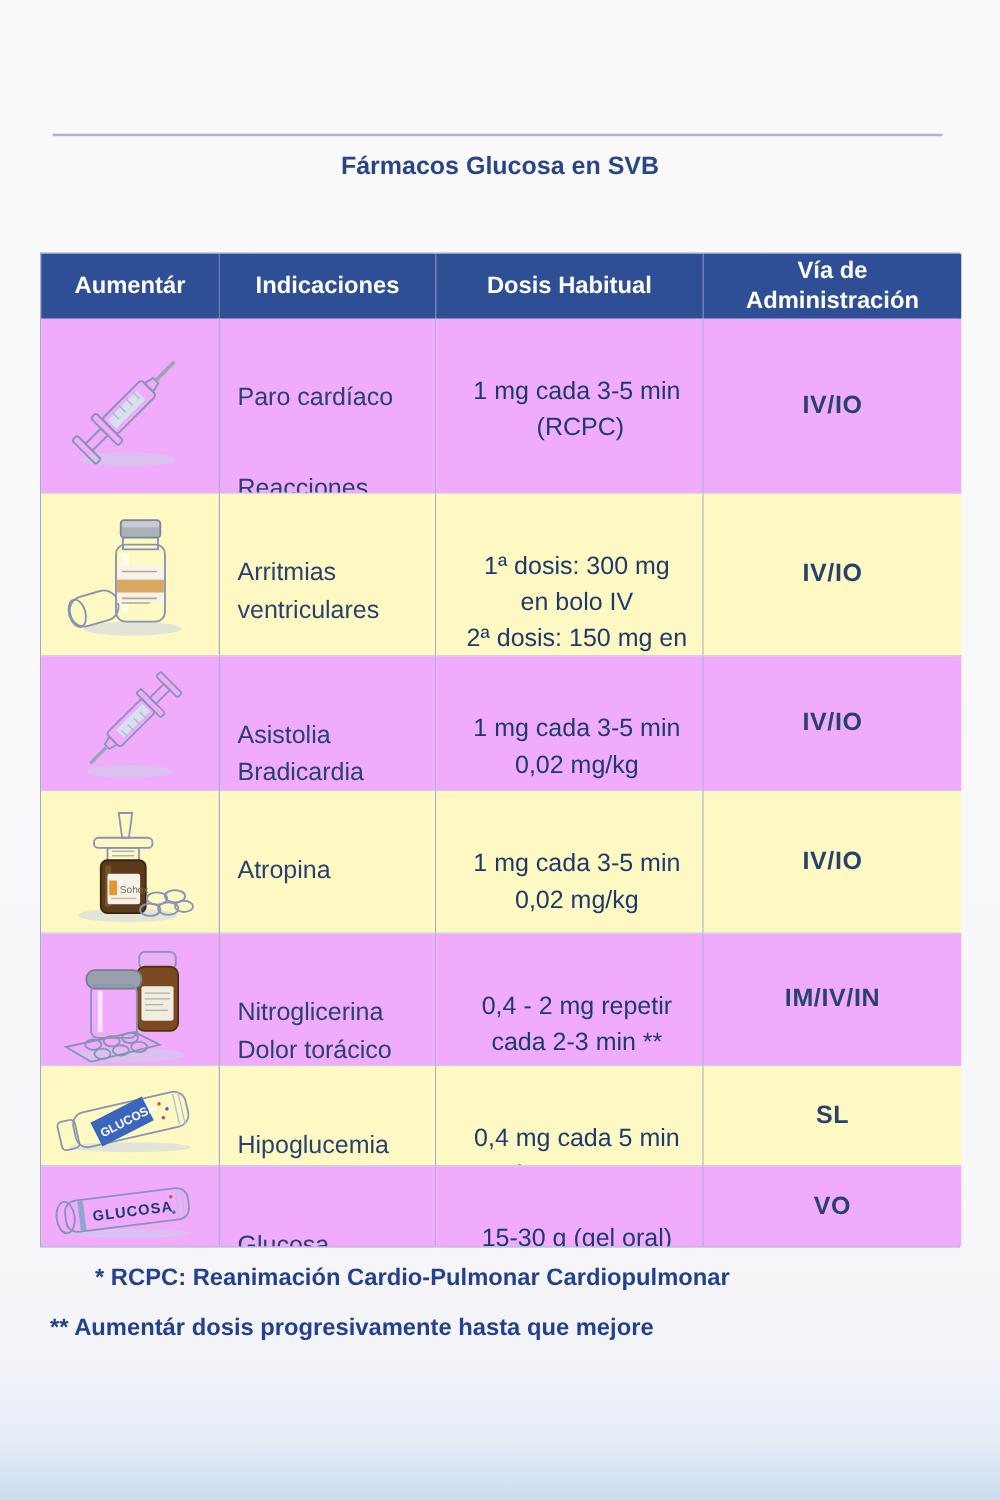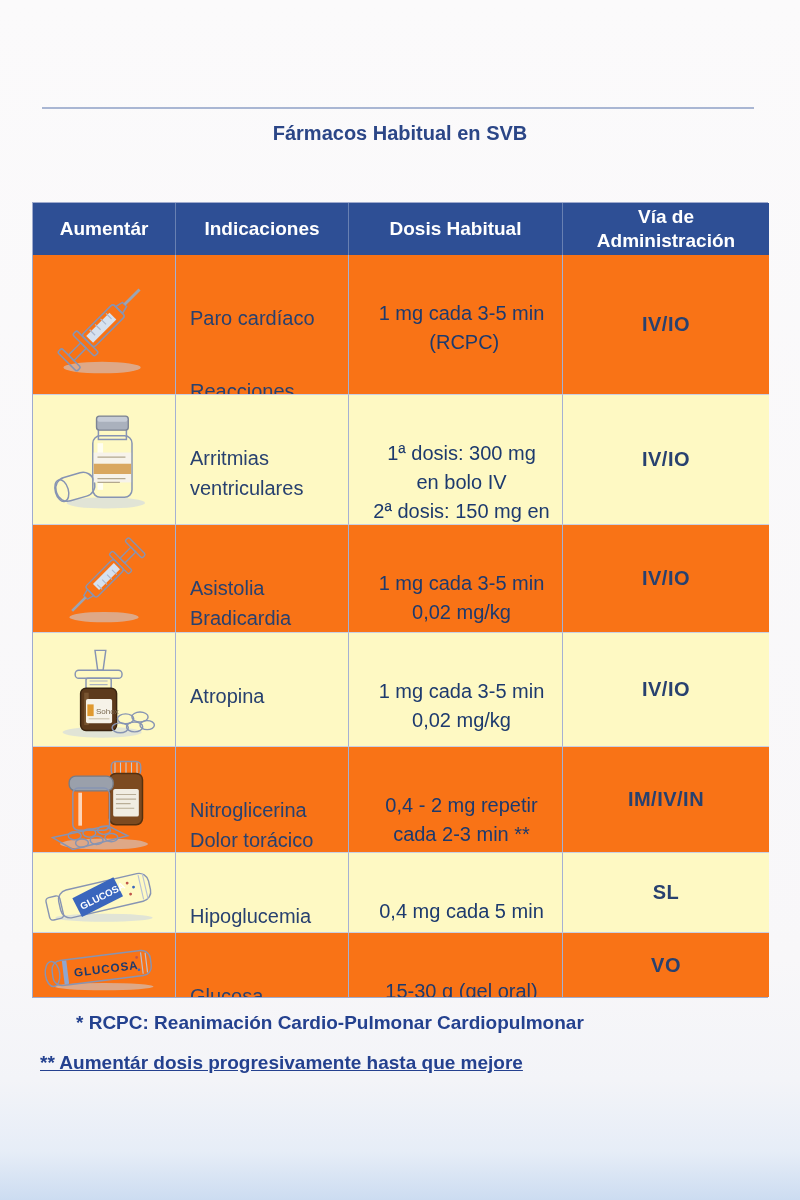--- a/index.html
+++ b/index.html
@@ -45,21 +45,21 @@
   }
   .hcell:last-child{border-right:none;}
   .cell{
     border-right:1px solid #a4b1d3;
     border-bottom:1px solid #c9d0e2;
     box-sizing:border-box;
     overflow:hidden;
   }
   .col4{border-right:none;}
   .lastrow .cell{border-bottom:none;}
-  .odd  .cell{background:#f97316;}
+  .odd  .cell{background:#f0abfc;}
   .even .cell{background:#fef9c3;}
   .iconcell{display:flex;align-items:center;justify-content:center;}
   .ind{
     padding:18px 8px 0 14px;font-size:20px;line-height:1.5;color:#28416f;
     white-space:pre-line;
   }
   .dose{
     padding:15px 4px 0 16px;font-size:20px;line-height:1.45;color:#1d3a6e;
     white-space:pre-line;
     text-align:center;
@@ -68,31 +68,31 @@
   .route{
     display:flex;align-items:center;justify-content:center;
     font-size:20px;color:#28416f;letter-spacing:.5px;font-weight:bold;
   }
   
   .foot{
     position:absolute;left:40px;width:720px;
     font-size:19px;font-weight:700;color:#24418f;
   }
   .foot1{top:1012px;margin-left:36px;}
-  .foot2{top:1052px;text-decoration:underline;}
+  .foot2{top:1052px;}
   
   svg .ln{stroke:#8794b3;stroke-width:1.6;fill:none;}
 </style>
 </head>
 <body>
 
 <div class="page">
 
   <div class="rule"></div>
-  <div class="subtitle">Fármacos Habitual en SVB</div>
+  <div class="subtitle">Fármacos Glucosa en SVB</div>
 
   <div class="table">
 
     <div class="row">
       <div class="hcell">Aumentár</div>
       <div class="hcell">Indicaciones</div>
       <div class="hcell">Dosis Habitual</div>
       <div class="hcell">Vía de
 Administración</div>
     </div>

